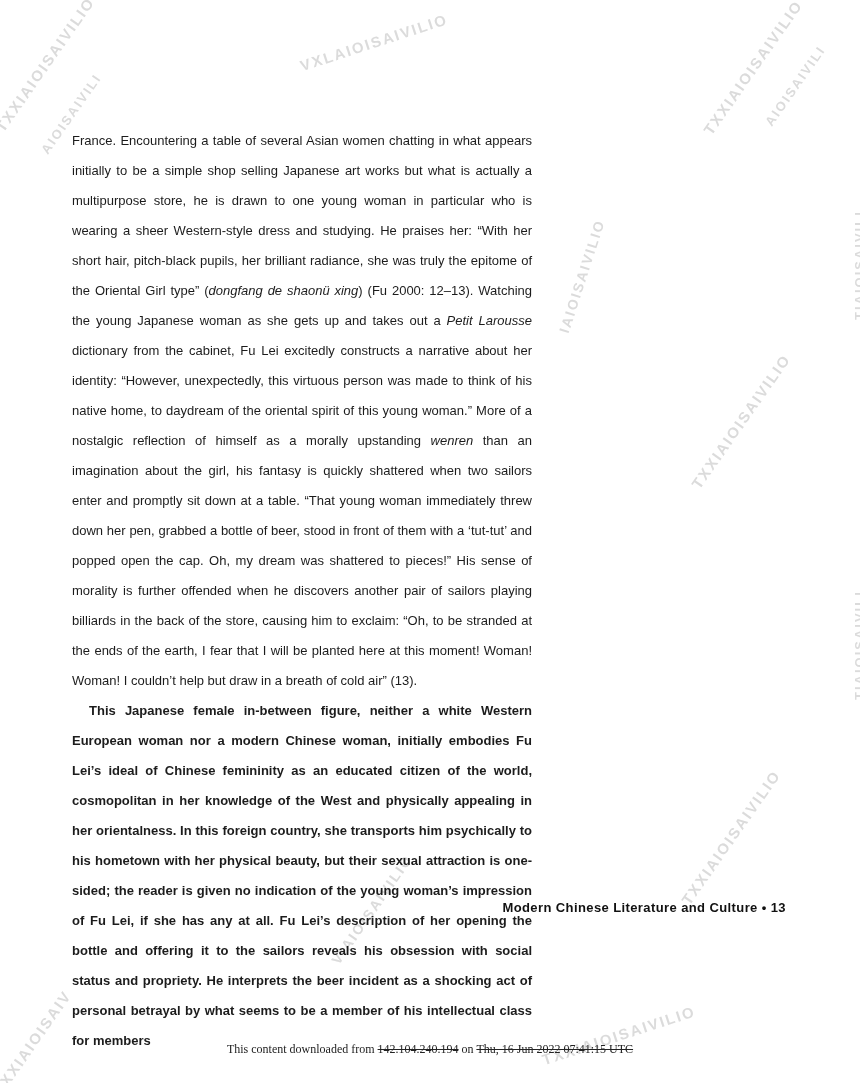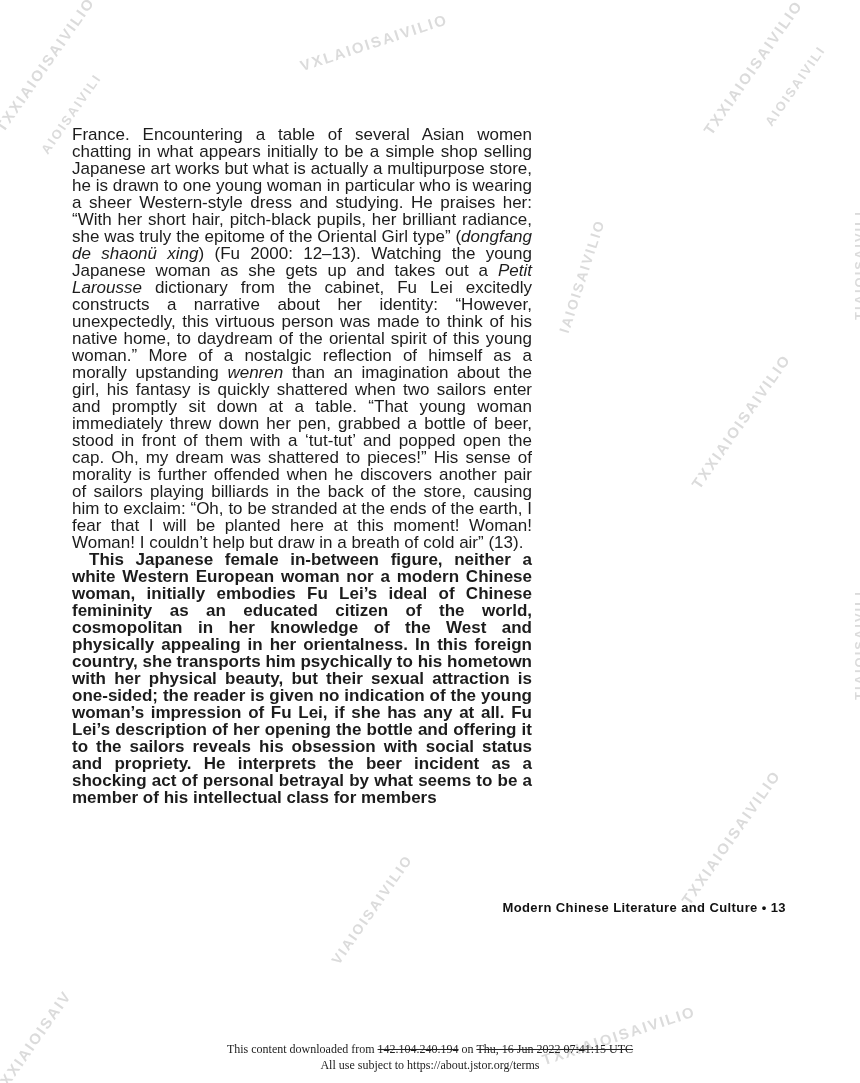--- a/index.html
+++ b/index.html
@@ -25,22 +25,22 @@
     letter-spacing: 2px;
     transform-origin: 0 0;
     user-select: none;
     opacity: 0.9;
   }
   .body-text {
     position: absolute;
     left: 72px;
     top: 126px;
     width: 460px;
-    font-size: 17px;
-    line-height: 17px;
+    font-size: 13px;
+    line-height: 30px;
     color: #1c1c1c;
     text-align: justify;
   }
   .body-text p { margin: 0; }
   .body-text p.indent { text-indent: 17px; font-weight: bold; }
   .body-text em { font-style: italic; }
   .running-footer {
     position: absolute;
     top: 900px;
     right: 74px;
@@ -87,16 +87,15 @@
       <p><span>France. Encountering a table of several Asian women chatting in what appears initially to be a simple shop selling Japanese art works but what is actually a multipurpose store, he is drawn to one young woman in particular who is wearing a sheer Western-style dress and studying. He praises her: “With her short hair, pitch-black pupils, her brilliant radiance, she was truly the epitome of the Oriental Girl type” (</span><em>dongfang de shaonü xing</em><span>) (Fu 2000: 12–13). Watching the young Japanese woman as she gets up and takes out a </span><em>Petit Larousse</em><span> dictionary from the cabinet, Fu Lei excitedly constructs a narrative about her identity: “However, unexpectedly, this virtuous person was made to think of his native home, to daydream of the oriental spirit of this young woman.” More of a nostalgic reflection of himself as a morally upstanding </span><em>wenren</em><span> than an imagination about the girl, his fantasy is quickly shattered when two sailors enter and promptly sit down at a table. “That young woman immediately threw down her pen, grabbed a bottle of beer, stood in front of them with a ‘tut-tut’ and popped open the cap. Oh, my dream was shattered to pieces!” His sense of morality is further offended when he discovers another pair of sailors playing billiards in the back of the store, causing him to exclaim: “Oh, to be stranded at the ends of the earth, I fear that I will be planted here at this moment! Woman! Woman! I couldn’t help but draw in a breath of cold air” (13).</span></p>
       <p class="indent"><span>This Japanese female in-between figure, neither a white Western European woman nor a modern Chinese woman, initially embodies Fu Lei’s ideal of Chinese femininity as an educated citizen of the world, cosmopolitan in her knowledge of the West and physically appealing in her orientalness. In this foreign country, she transports him psychically to his hometown with her physical beauty, but their sexual attraction is one-sided; the reader is given no indication of the young woman’s impression of Fu Lei, if she has any at all. Fu Lei’s description of her opening the bottle and offering it to the sailors reveals his obsession with social status and propriety. He interprets the beer incident as a shocking act of personal betrayal by what seems to be a member of his intellectual class for members</span></p>
     </div>
 
   <div class="running-footer">Modern Chinese Literature and Culture • 13</div>
 
   <div class="jstor-footer">
     <div>
       <span>This content downloaded from </span><span class="strike">142.104.240.194</span><span> on </span><span class="strike">Thu, 16 Jun 2022 07:41:15 UTC</span>
     </div>
-    <div>All use subject to https://about.jstor.org/terms</div>
   </div>
 
 </div>
 
 </body></html>

